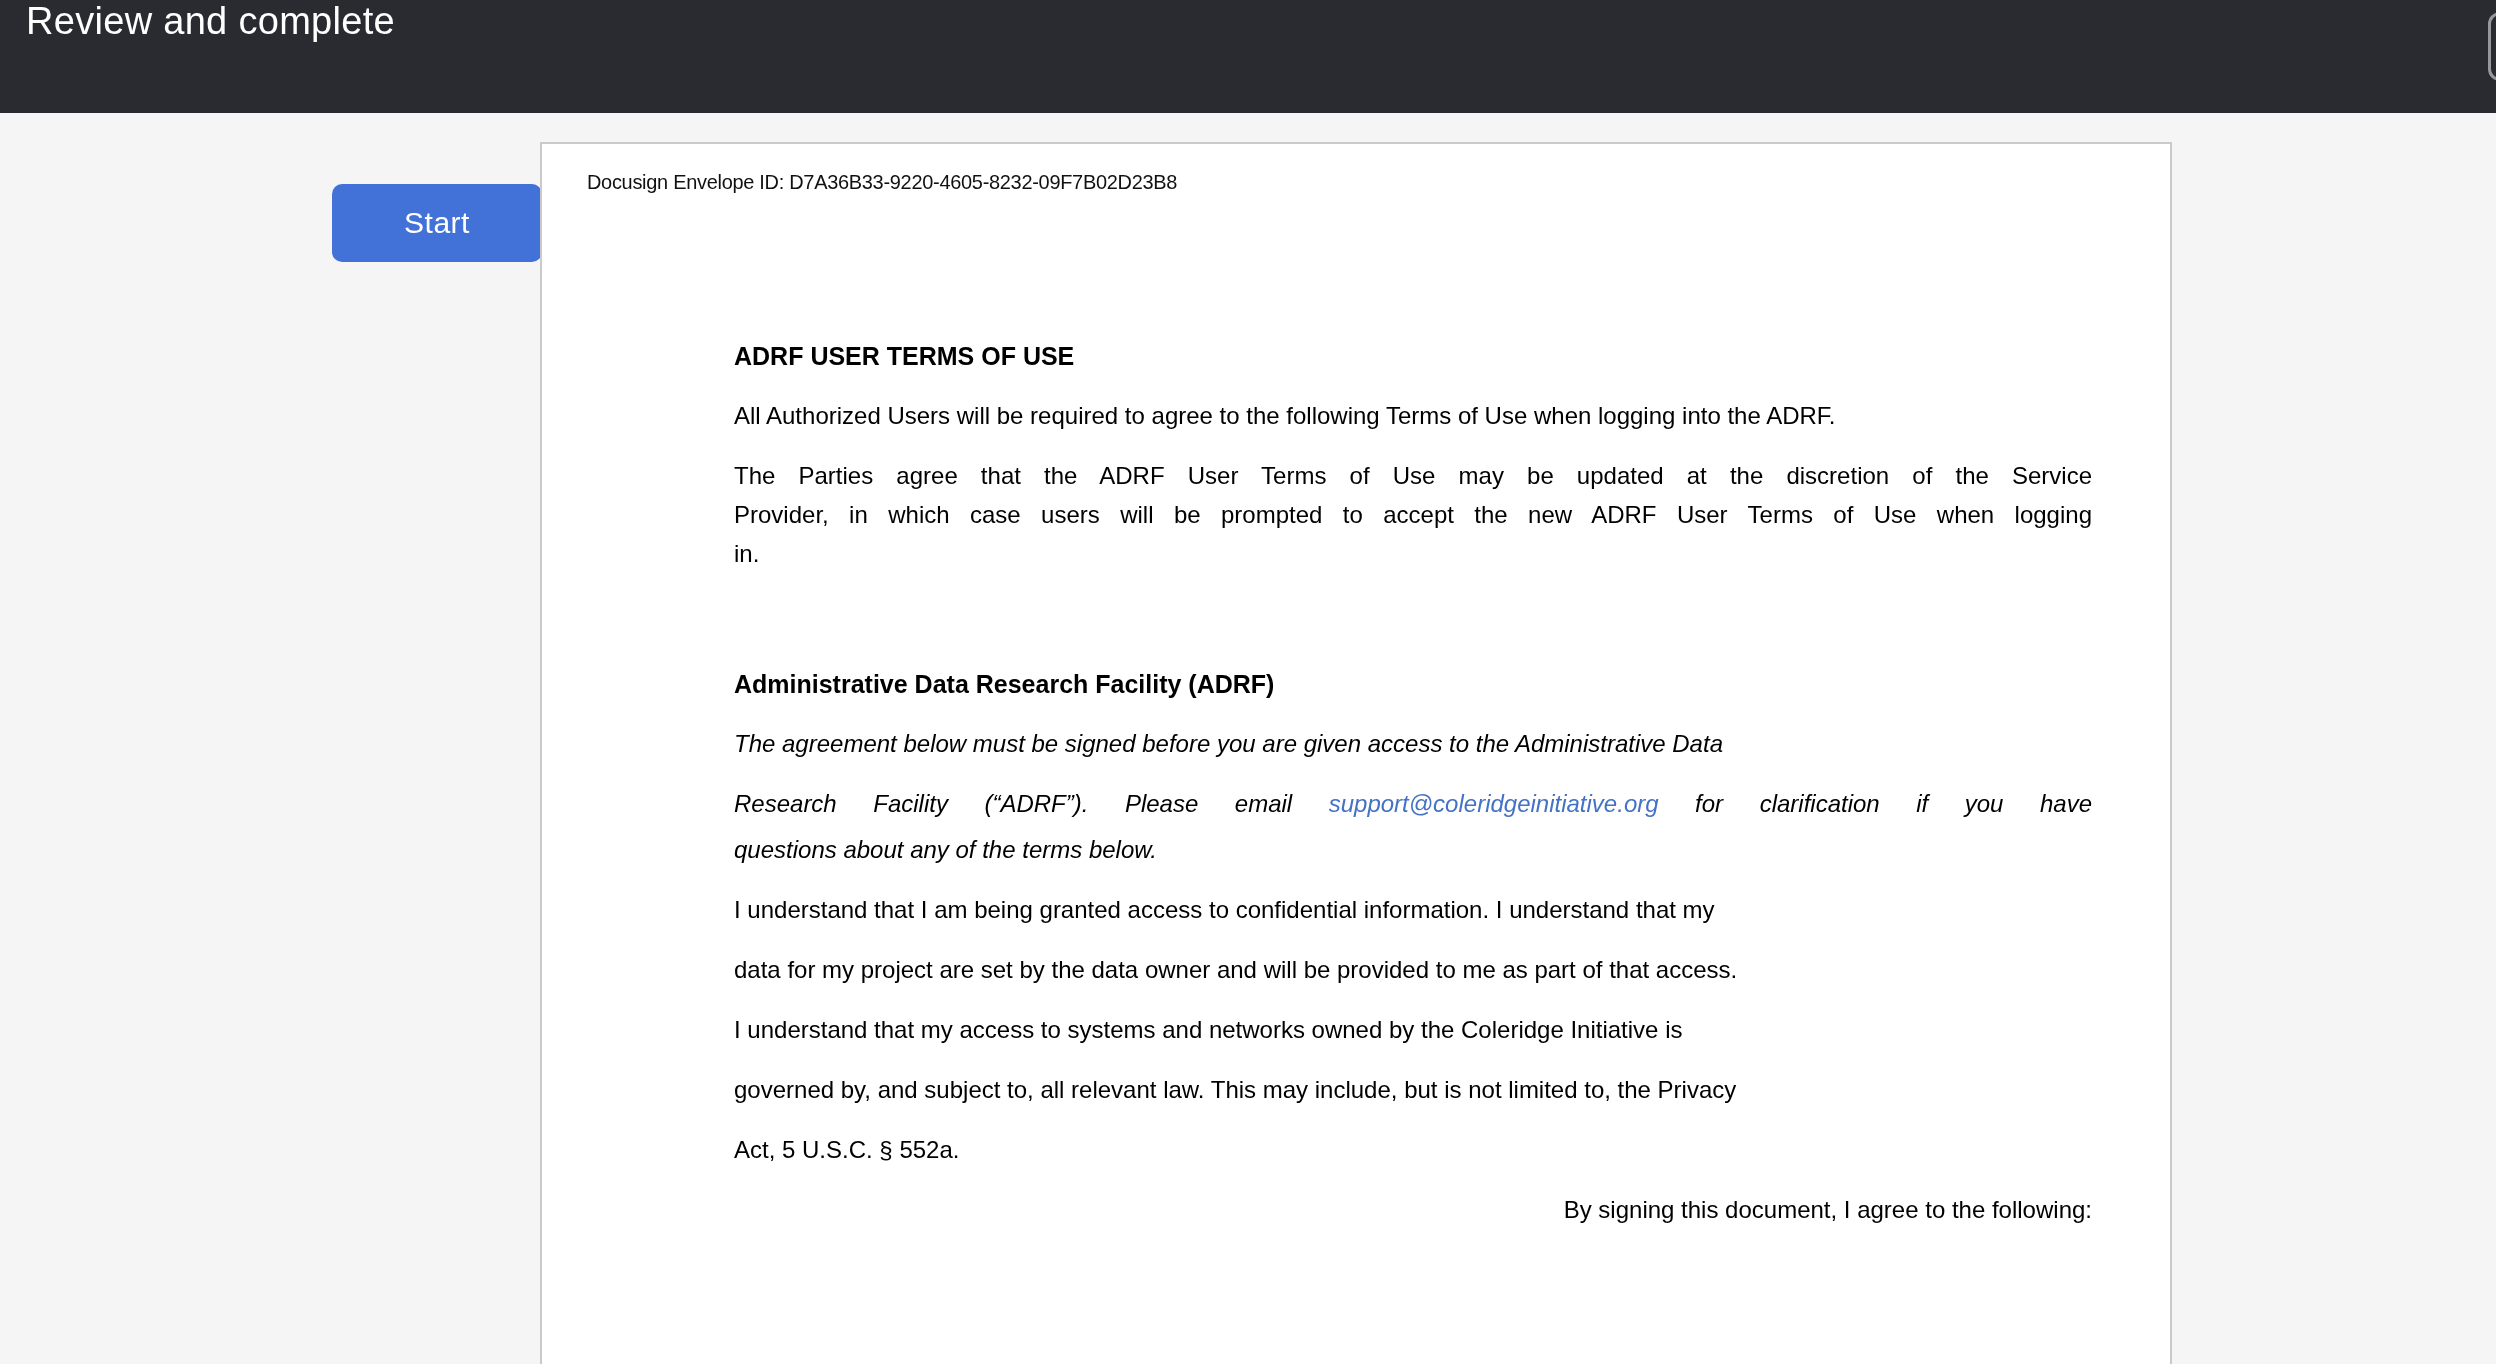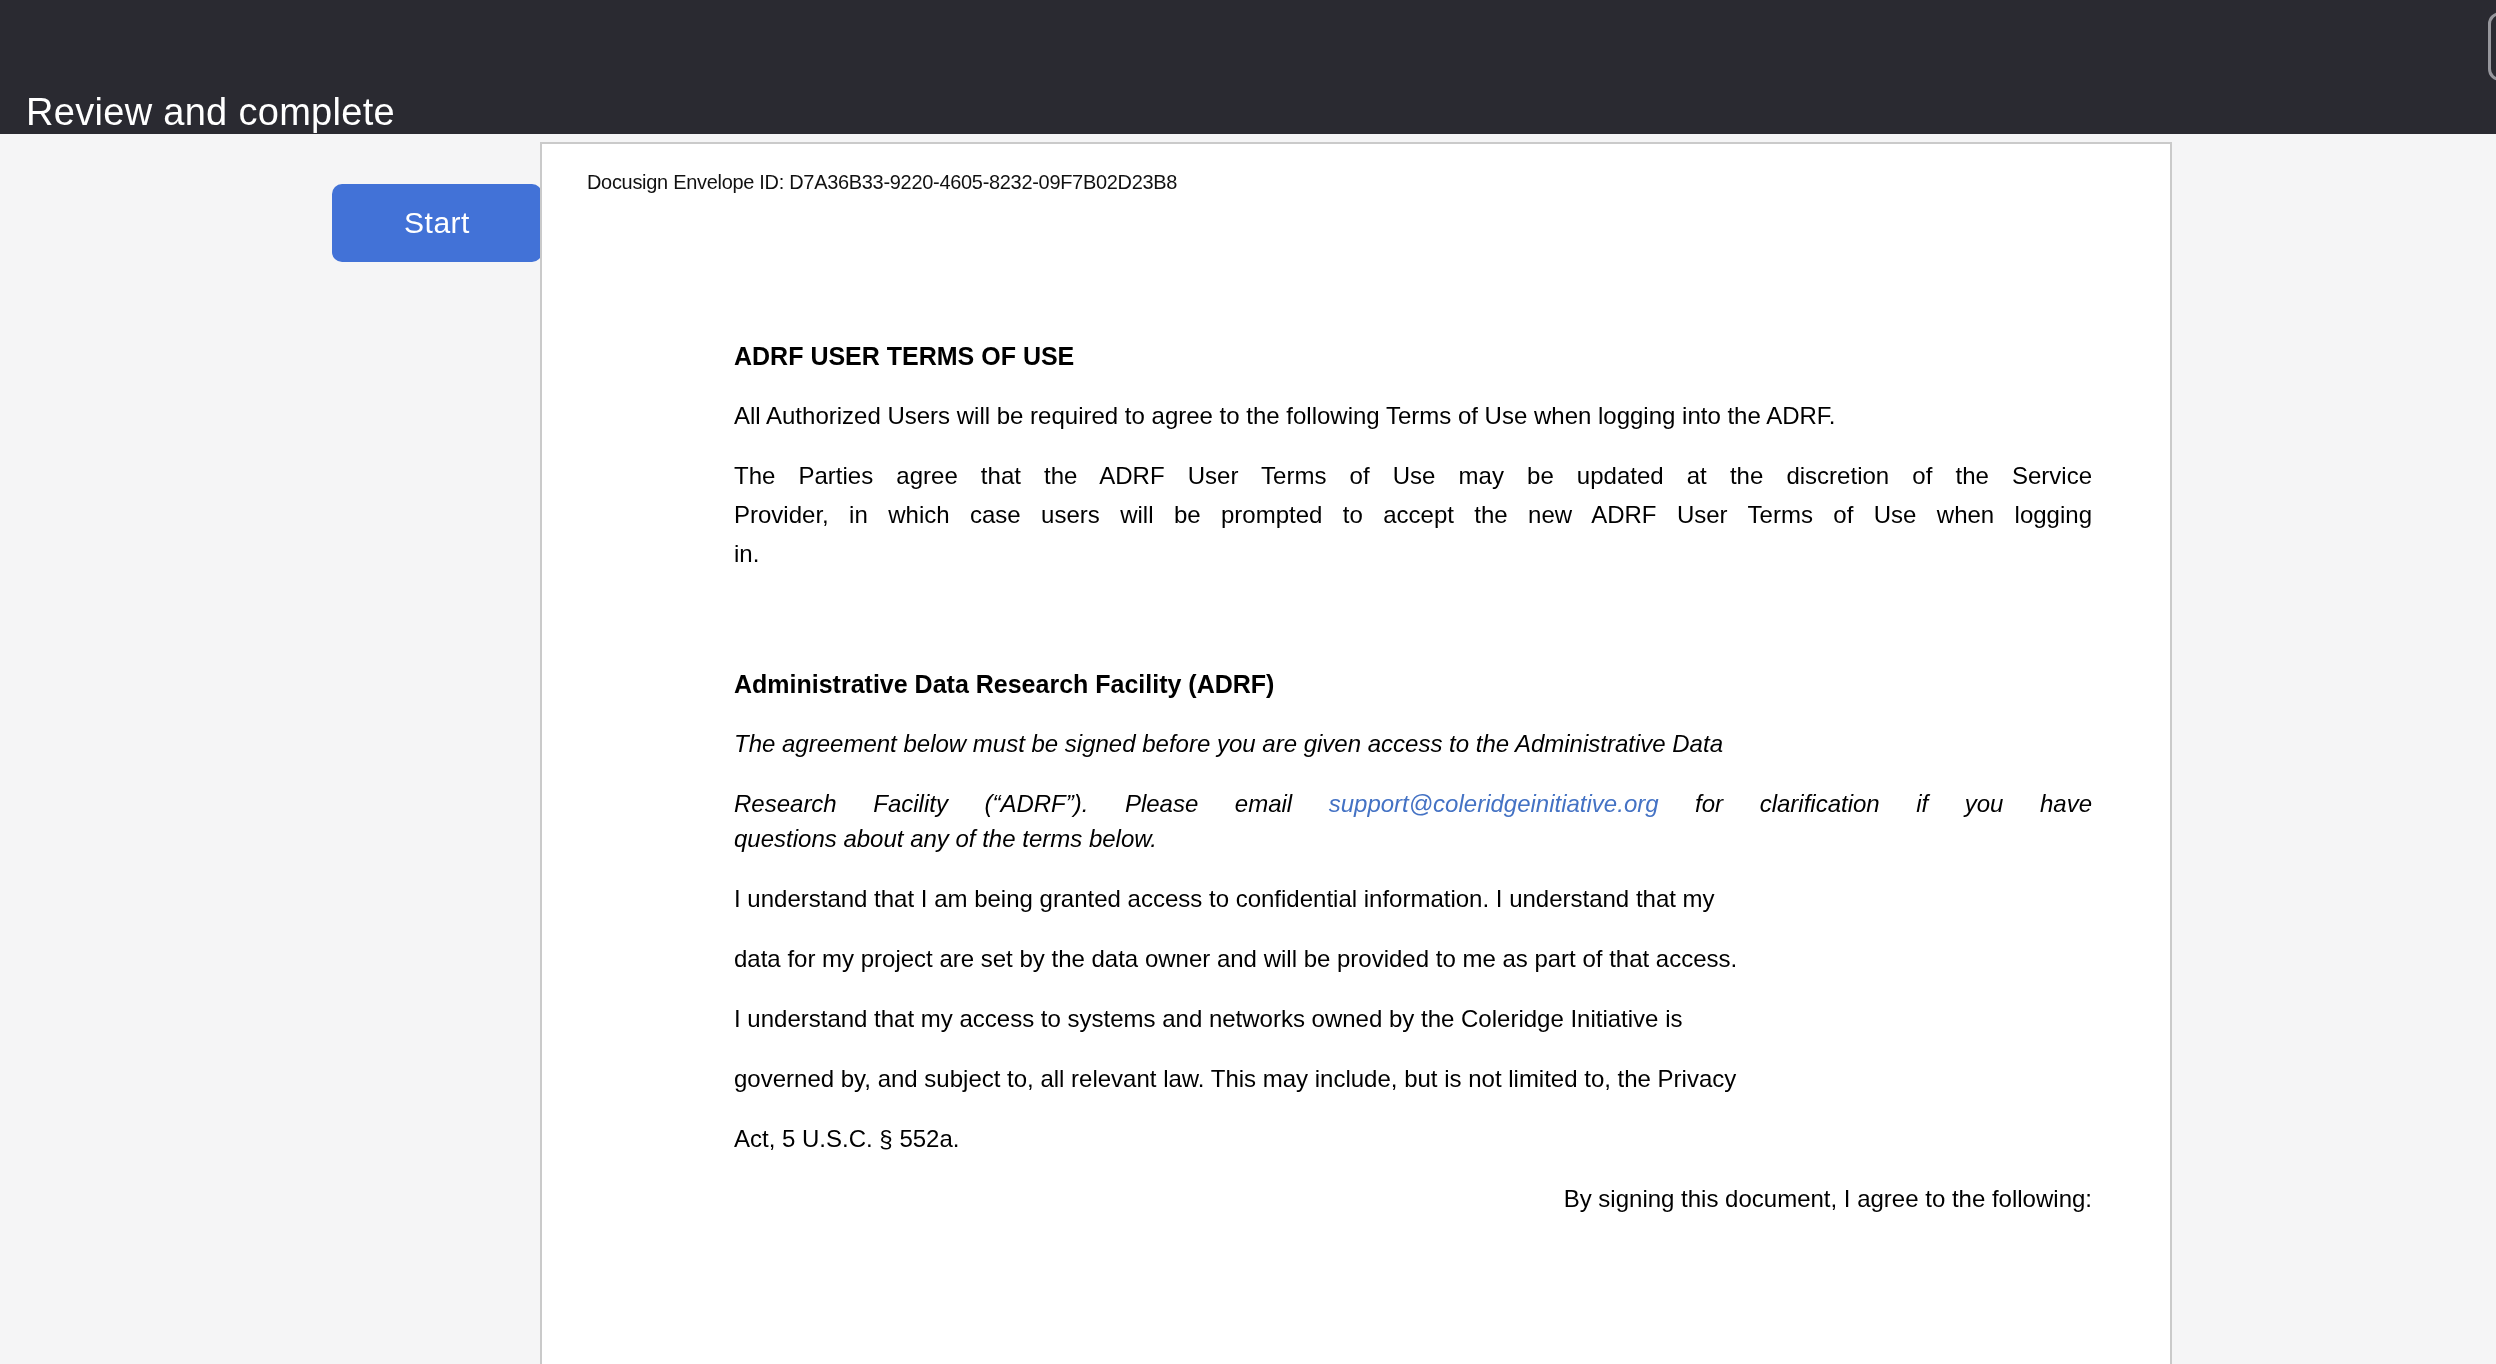--- a/index.html
+++ b/index.html
@@ -8,24 +8,24 @@
     overflow: hidden;
     background: #f5f5f6;
     font-family: "Liberation Sans", sans-serif;
   }
   body { position: relative; }
 
   
   .app-header {
     position: absolute;
     top: 0; left: 0;
-    width: 2496px; height: 134px;
+    width: 2496px; height: 113px;
     background: #2a2a31;
     display: flex;
-    align-items: flex-end;
+    align-items: flex-start;
   }
   .app-header .title {
     margin-left: 26px;
     color: #ffffff;
     font-size: 38px;
     font-weight: 500;
     letter-spacing: 0.3px;
   }
   .scroll-thumb {
     position: absolute;
@@ -76,21 +76,21 @@
     padding: 197px 78px 0 192px;
     color: #000000;
   }
   .ln {
     font-size: 24px;
     line-height: 30px;
     margin-bottom: 30px;         
     white-space: nowrap;
   }
   .ln.tight  { margin-bottom: 9px; }   
-  .ln.tight2 { margin-bottom: 5px; }   
+  .ln.tight2 { margin-bottom: 16px; }   
   .ln.section-gap { margin-bottom: 100px; } 
   .ln.last { margin-bottom: 0; text-align: right; }
   .ln.bold { font-weight: 700; font-size: 25px; }
   .ln.italic { font-style: italic; }
   .ln.justify {
     text-align: justify;
     text-align-last: justify;
   }
   .email-link {
     color: #4472c4;

